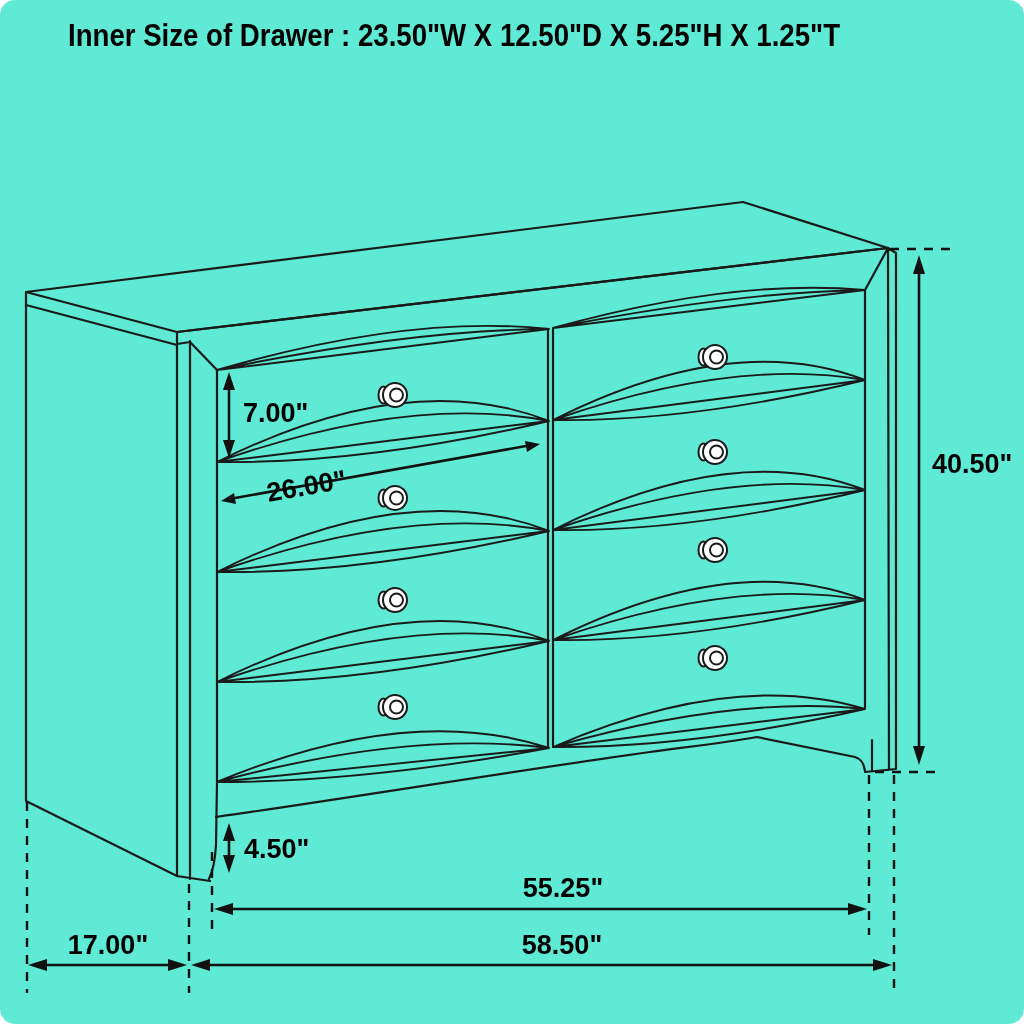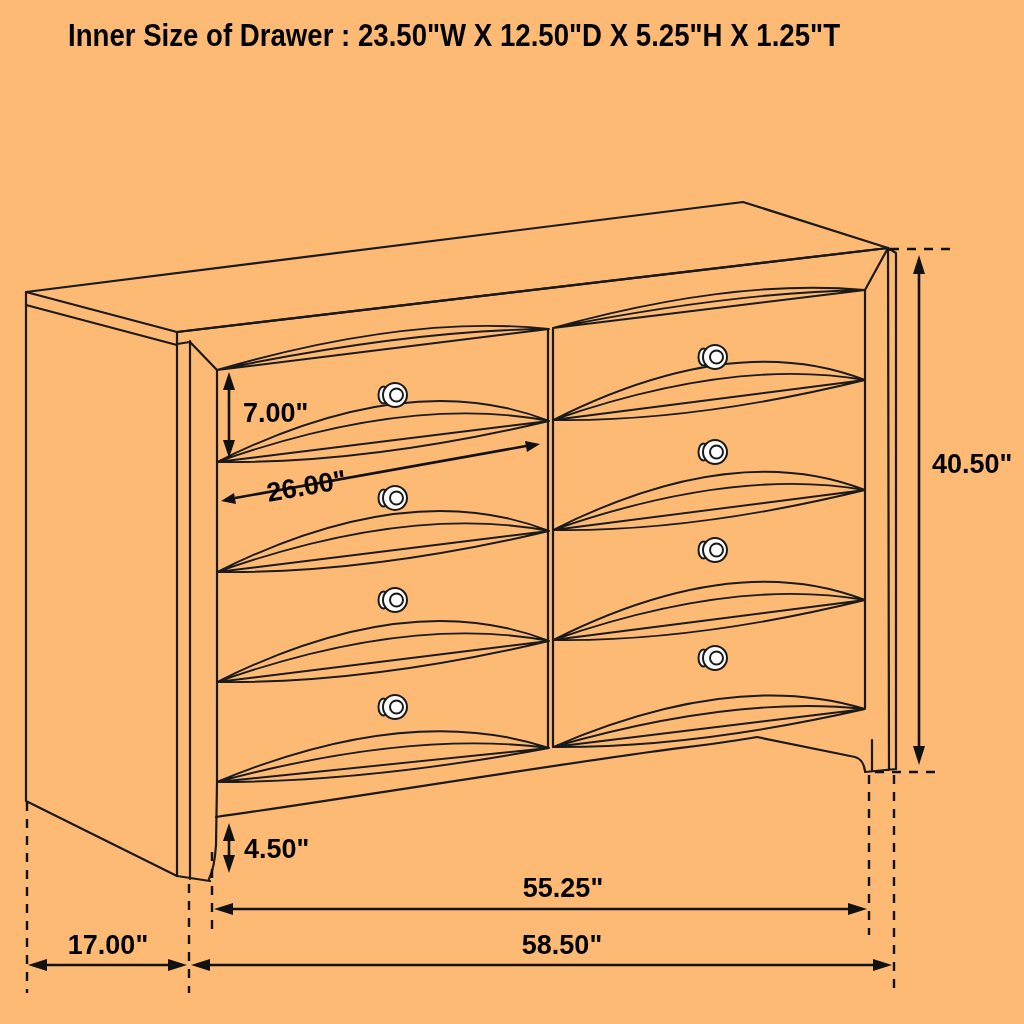--- a/index.html
+++ b/index.html
@@ -1,21 +1,22 @@
 <!DOCTYPE html>
 <html><head>
 <meta charset="utf-8">
 <style>
   html, body { margin: 0; padding: 0; background: #ffffff; }
   .stage {
     position: relative;
     width: 1024px;
     height: 1024px;
-    background: #fdba74;
+    background: #5eead4;
     font-family: "Liberation Sans", sans-serif;
+    border-radius: 15px;
   }
   svg { display: block; }
   .outline   { fill: none; stroke: #1a1a1a; stroke-width: 2.2; stroke-linecap: round; stroke-linejoin: round; }
   .thin      { fill: none; stroke: #1a1a1a; stroke-width: 1.9; stroke-linecap: round; stroke-linejoin: round; }
   .dim-line  { fill: none; stroke: #111111; stroke-width: 2.6; }
   .dash      { fill: none; stroke: #111111; stroke-width: 2.4; stroke-dasharray: 9 8; }
   .arrowhead { fill: #111111; stroke: none; }
   .dim-label { fill: #000000; font-weight: bold; font-size: 27px; font-family: "Liberation Sans", sans-serif; }
   .title-txt { fill: #000000; font-weight: bold; font-size: 31px; font-family: "Liberation Sans", sans-serif; }
   .knob-fill { fill: #ffffff; stroke: #1a1a1a; stroke-width: 2; }

